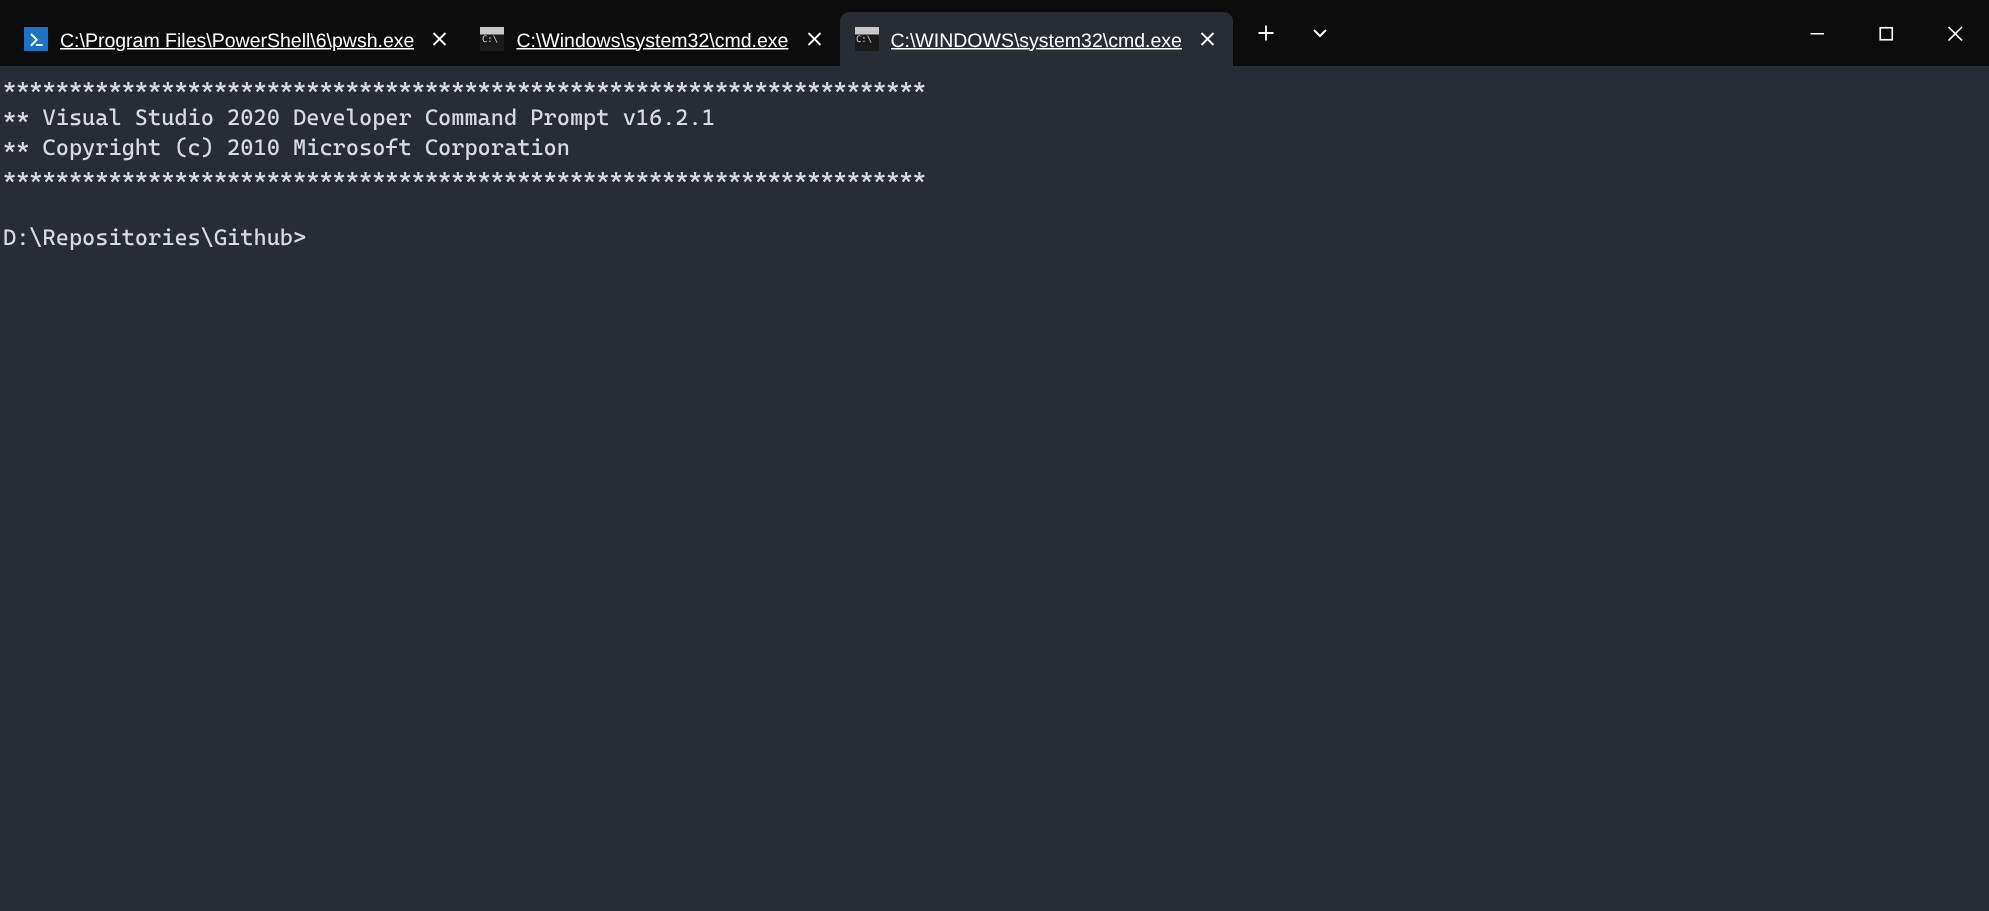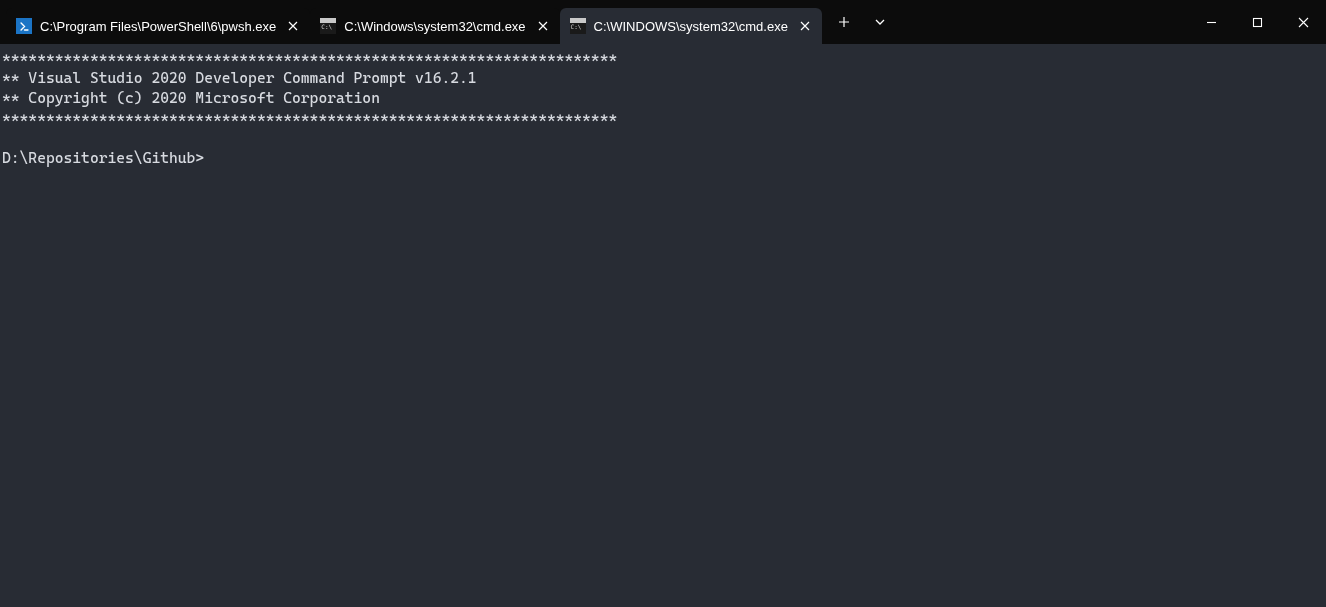--- a/index.html
+++ b/index.html
@@ -48,20 +48,21 @@
     flex: 0 0 auto;
     display: flex;
     align-items: center;
     justify-content: center;
   }
   .tab .tab-title {
     white-space: nowrap;
     flex: 0 1 auto;
     overflow: hidden;
     text-overflow: ellipsis;
+    text-decoration: underline;
   }
   .tab .tab-close {
     width: 18px;
     height: 18px;
     display: flex;
     align-items: center;
     justify-content: center;
     border-radius: 3px;
     color: #ffffff;
     flex: 0 0 auto;
@@ -190,16 +191,16 @@
     <div class="win-btn close">
       <svg width="11" height="11" viewBox="0 0 11 11">
           <path d="M1 1 L10 10 M10 1 L1 10" stroke="currentColor" stroke-width="1.1"></path>
         </svg>
     </div>
   </div>
 </div>
 
 <div class="terminal"><span>**********************************************************************</span>
 <span>** Visual Studio 2020 Developer Command Prompt v16.2.1</span>
-<span>** Copyright (c) 2020 Microsoft Corporation</span>
+<span>** Copyright (c) 2010 Microsoft Corporation</span>
 <span>**********************************************************************</span>
 <span></span>
 <span>D:\Repositories\Github&gt;</span></div>
 
 </body></html>

